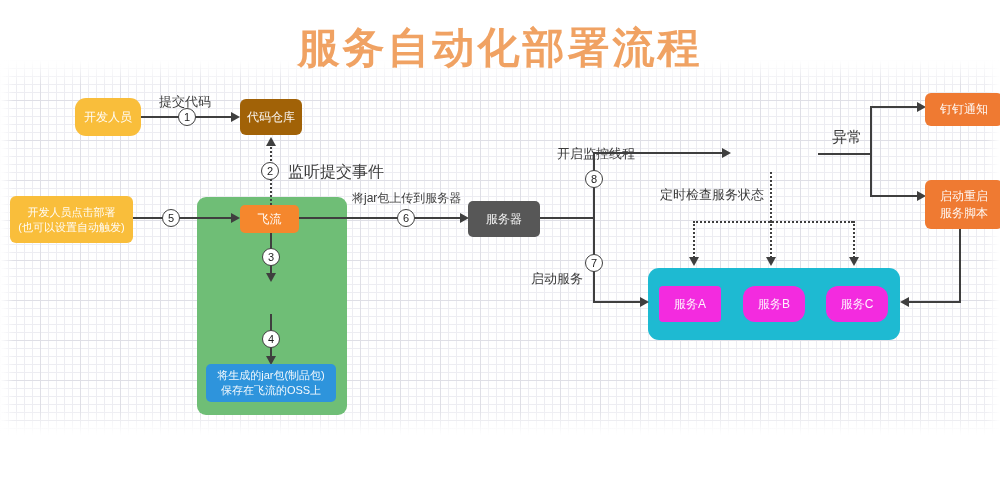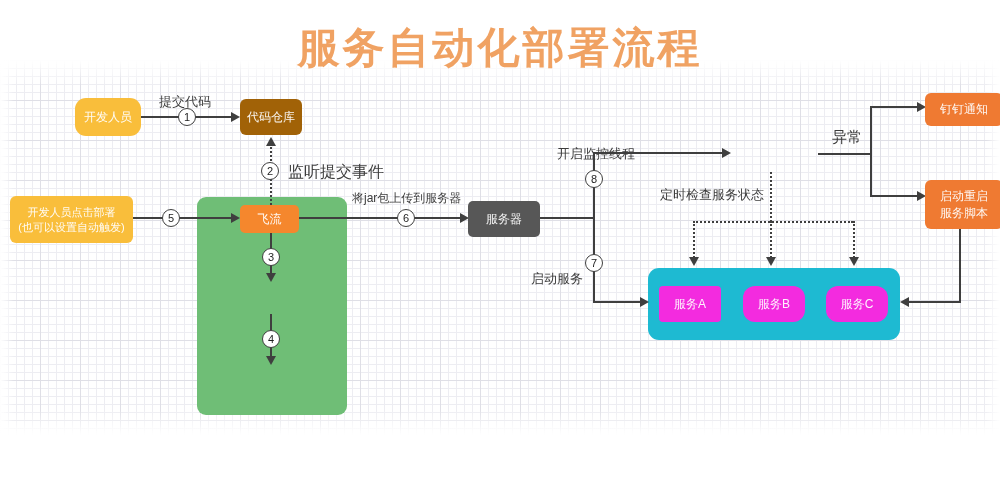--- a/index.html
+++ b/index.html
@@ -109,20 +109,24 @@
   <div class="box" style="left: 240px; top: 99px; width: 62px; height: 36px; background: #a16207;">
     <span class="ln">代码仓库</span>
   </div>
   <div class="box small" style="left: 10px; top: 196px; width: 123px; height: 47px; background: rgb(249, 190, 59);">
     <span class="ln">开发人员点击部署</span>
     <span class="ln">(也可以设置自动触发)</span>
   </div>
   <div class="box" style="left: 240px; top: 205px; width: 59px; height: 28px; border-radius: 5px; background: rgb(245, 135, 45);">
     <span class="ln">飞流</span>
   </div>
+  <div class="box small" style="left: 206px; top: 364px; width: 130px; height: 38px; border-radius: 5px; background: rgb(46, 148, 220);">
+    <span class="ln">将生成的jar包(制品包)</span>
+    <span class="ln">保存在飞流的OSS上</span>
+  </div>
   <div class="box" style="left: 468px; top: 201px; width: 72px; height: 36px; border-radius: 5px; background: rgb(87, 87, 87);">
     <span class="ln">服务器</span>
   </div>
   <div class="box" style="left: 925px; top: 93px; width: 78px; height: 33px; background: rgb(239, 122, 50);">
     <span class="ln">钉钉通知</span>
   </div>
   <div class="box" style="left: 925px; top: 180px; width: 78px; height: 49px; background: rgb(239, 122, 50);">
     <span class="ln">启动重启</span>
     <span class="ln">服务脚本</span>
   </div>

